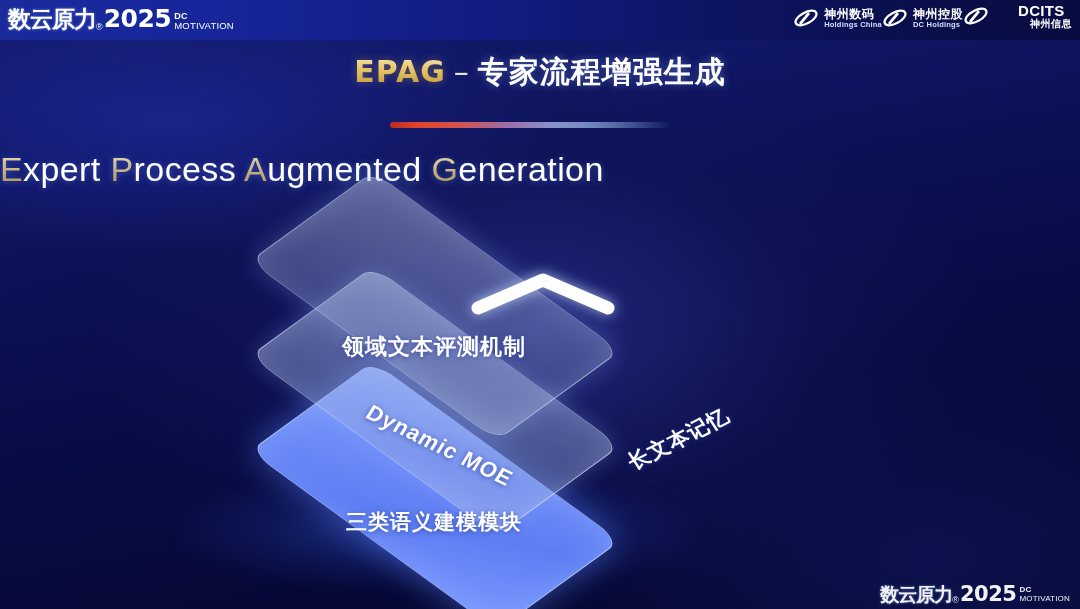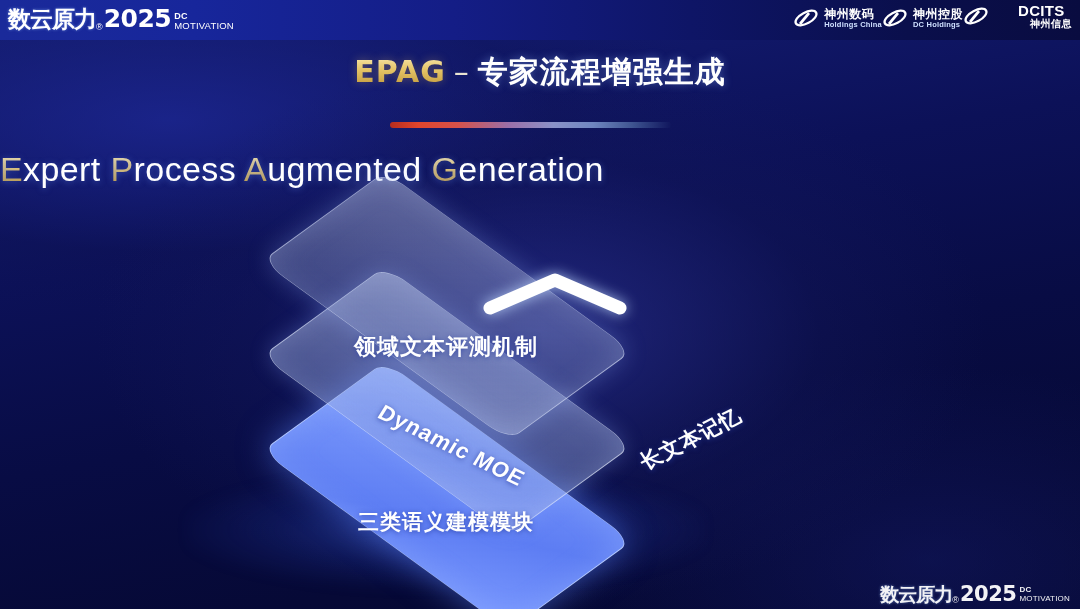--- a/index.html
+++ b/index.html
@@ -86,21 +86,21 @@
     color:#ffffff;letter-spacing:.4px;white-space:nowrap;
     text-shadow:0 1px 6px rgba(90,130,230,.5);
   }
   .cap{
     color:#e7c873;
     background:linear-gradient(180deg,#fdf0bd 0%,#e3c067 55%,#bb9234 100%);
     -webkit-background-clip:text;background-clip:text;-webkit-text-fill-color:transparent;
   }
 
   
-  .stack{position:absolute;left:12px;top:0;width:868px;height:609px;}
+  .stack{position:absolute;left:0;top:0;width:868px;height:609px;}
   .layer{
     position:absolute;left:50%;width:300px;height:300px;
     margin-left:-150px;border-radius:26px;
     transform-origin:50% 50%;
   }
   .iso{ transform: rotate(45deg) skew(-9deg,-9deg) scaleY(.5) ; }
 
   
   #layer-top{
     top:155px;

